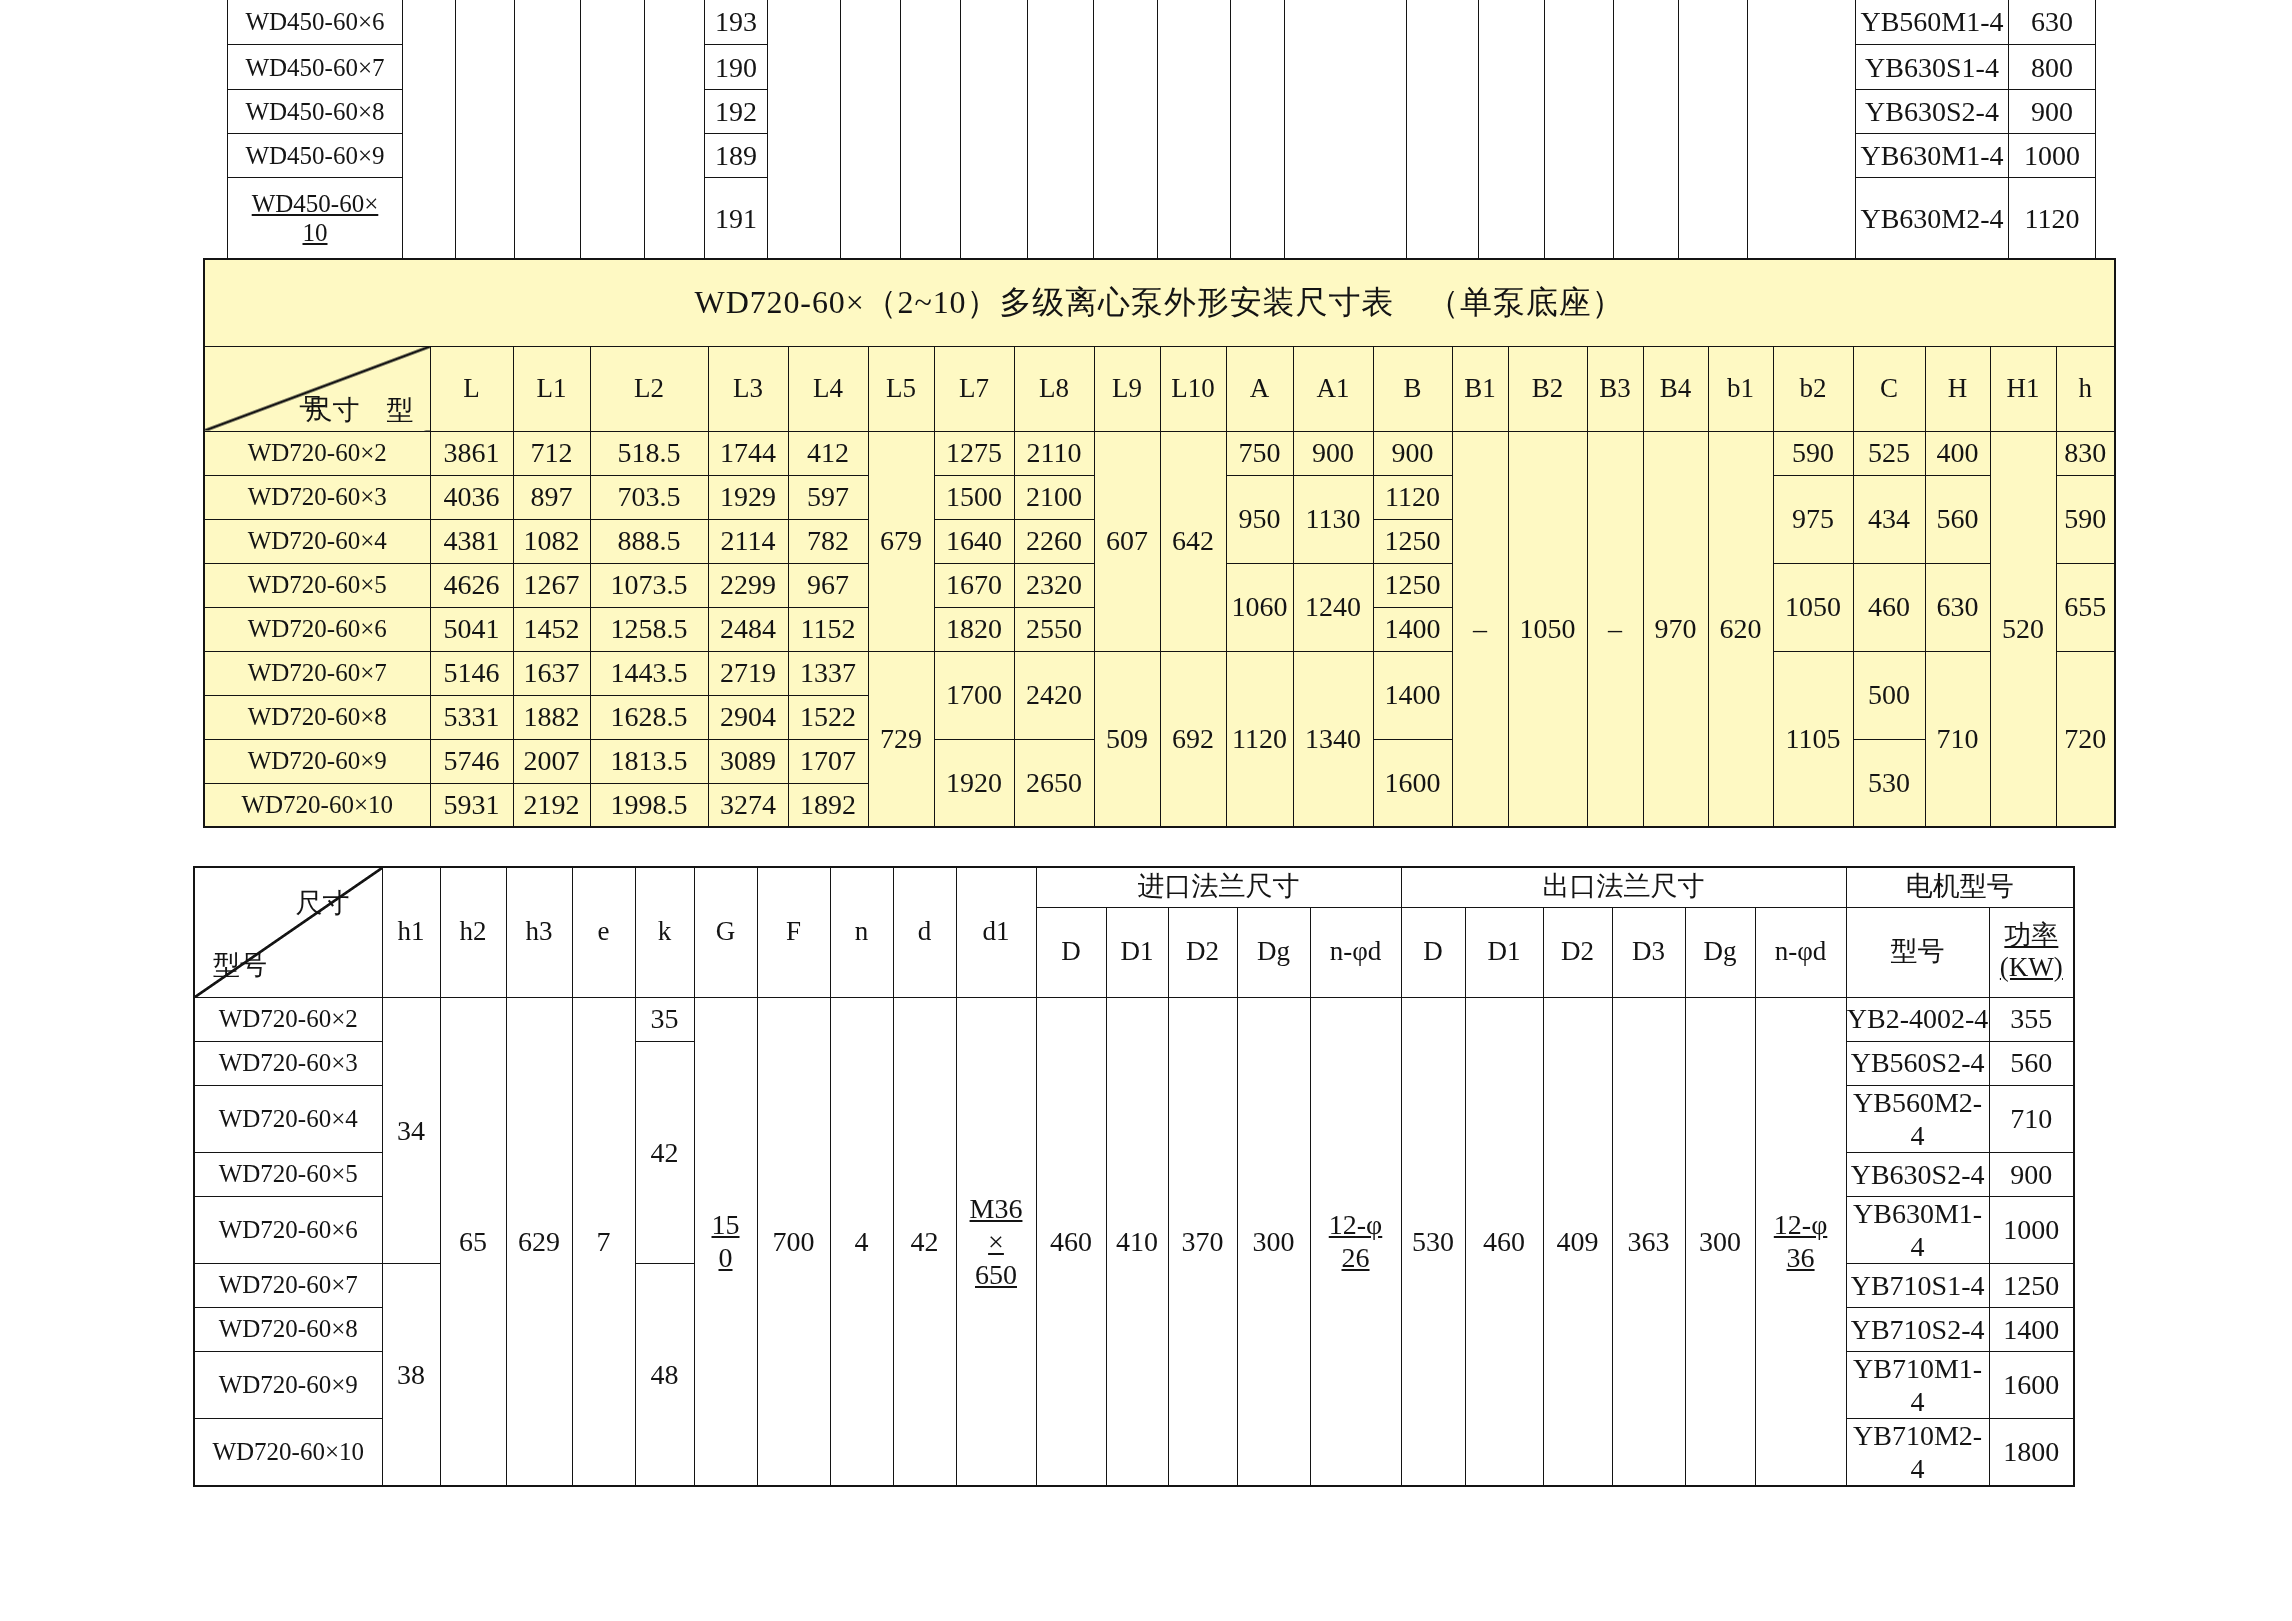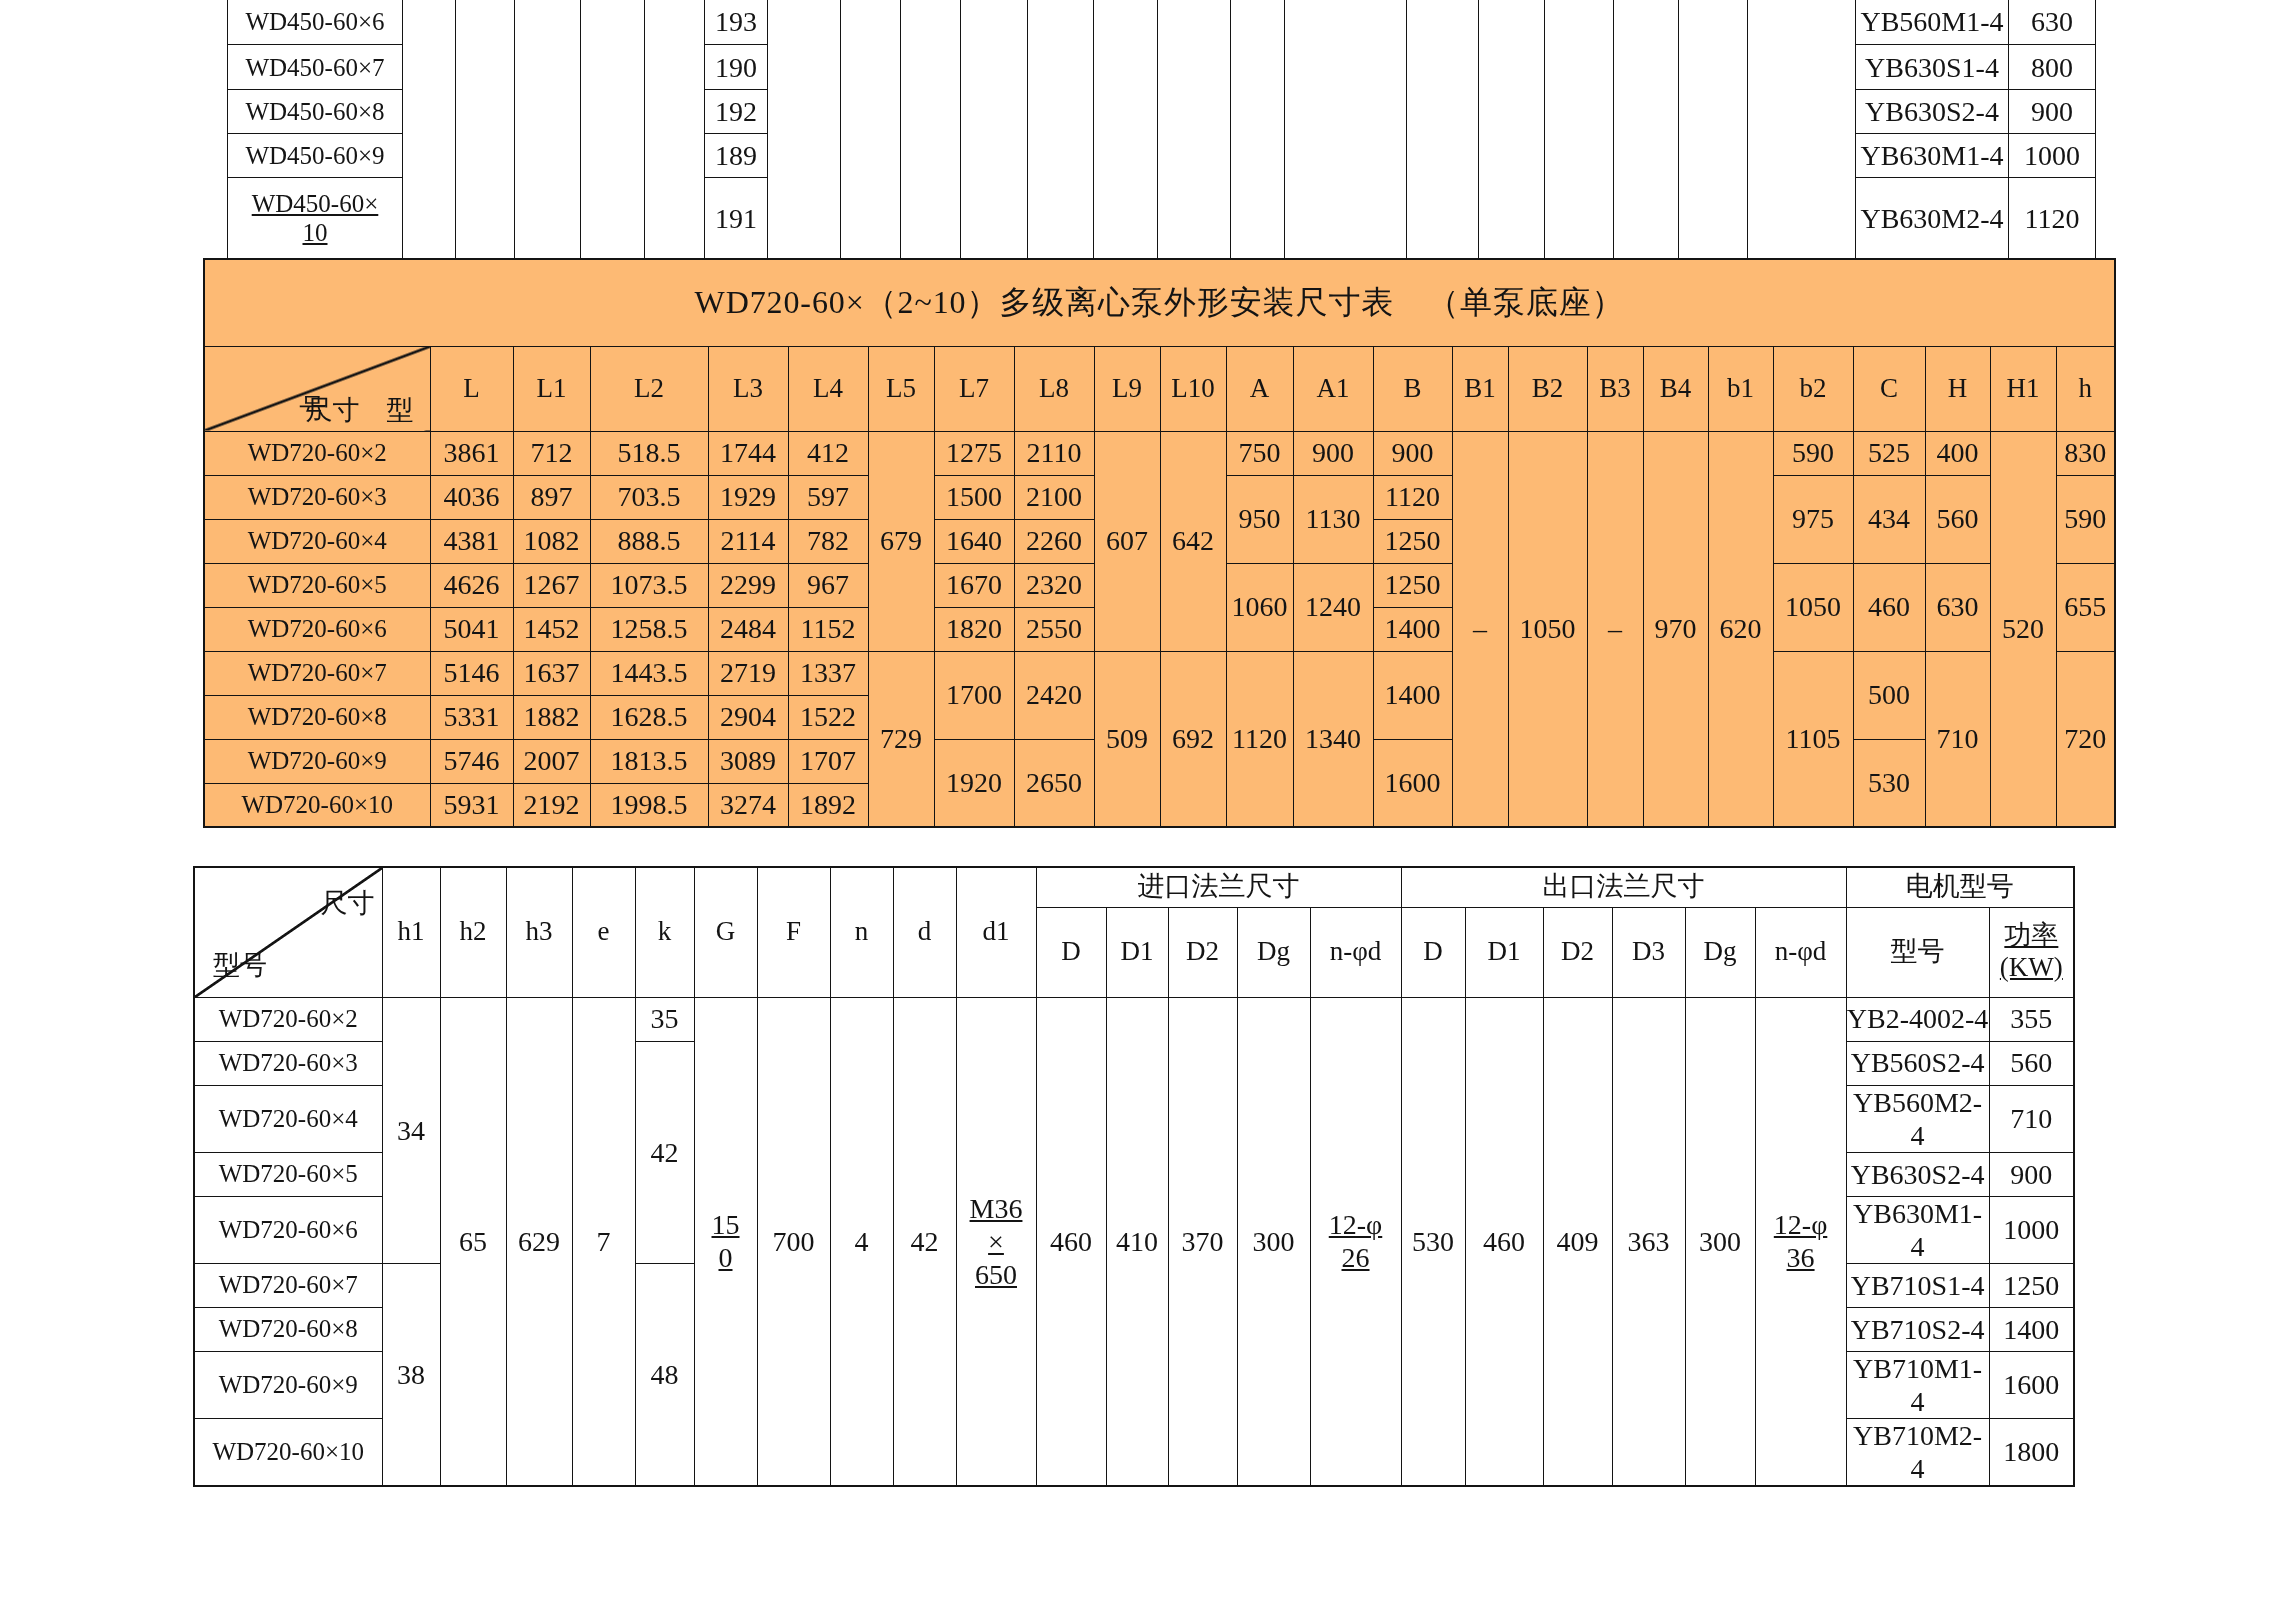--- a/index.html
+++ b/index.html
@@ -2,34 +2,34 @@
 <html style="font-size:14.3px"><head>
 <meta charset="utf-8">
 <style>
   html,body{margin:0;padding:0;}
   body{width:2293px;height:1621px;position:relative;background:#ffffff;overflow:hidden;
        font-family:"Liberation Serif","DejaVu Serif",serif;color:#141414;}
   table.tbl{position:absolute;border-collapse:collapse;table-layout:fixed;}
   .tbl td{border:1.8px solid #141414;padding:0;text-align:center;vertical-align:middle;
           line-height:1.18;overflow:hidden;}
   .t-top{left:227px;top:-2.7px;width:1867px;background:#ffffff;}
-  .t-mid{left:203px;top:258px;width:1910px;background:#fdba74;border:2.7px solid #141414;}
+  .t-mid{left:203px;top:258px;width:1910px;background:#fef9c3;border:2.7px solid #141414;}
   .t-bot{left:193px;top:866px;width:1879px;background:#ffffff;border:2.7px solid #141414;}
   .num{font-size:28px;}
   .model{font-size:25px;}
   .hdr{font-size:27px;}
   .title-cell{font-size:32px;letter-spacing:0.9px;font-weight:normal;}
   .wrap{white-space:pre-line;text-decoration:underline;}
   .diag{position:relative;background-image:linear-gradient(to bottom right,
         transparent calc(50% - 1.8px), #141414 calc(50% - 0.9px),
         #141414 calc(50% + 0.9px), transparent calc(50% + 1.8px));}
   .diag span{position:absolute;font-size:27px;}
   .d-top-mid{top:12.5px;right:16px;margin-top:36px;}
   .d-bot-mid{bottom:5.4px;left:42%;}
-  .d-top-bot{top:19.7px;right:7px;}
+  .d-top-bot{top:19.7px;right:32px;}
   .d-bot-bot{bottom:14.3px;left:18px;}
 </style>
 </head>
 <body>
 
 <table class="tbl t-top">
   <colgroup>
     <col style="width:175px">
       <col style="width:53px">
       <col style="width:59px">

